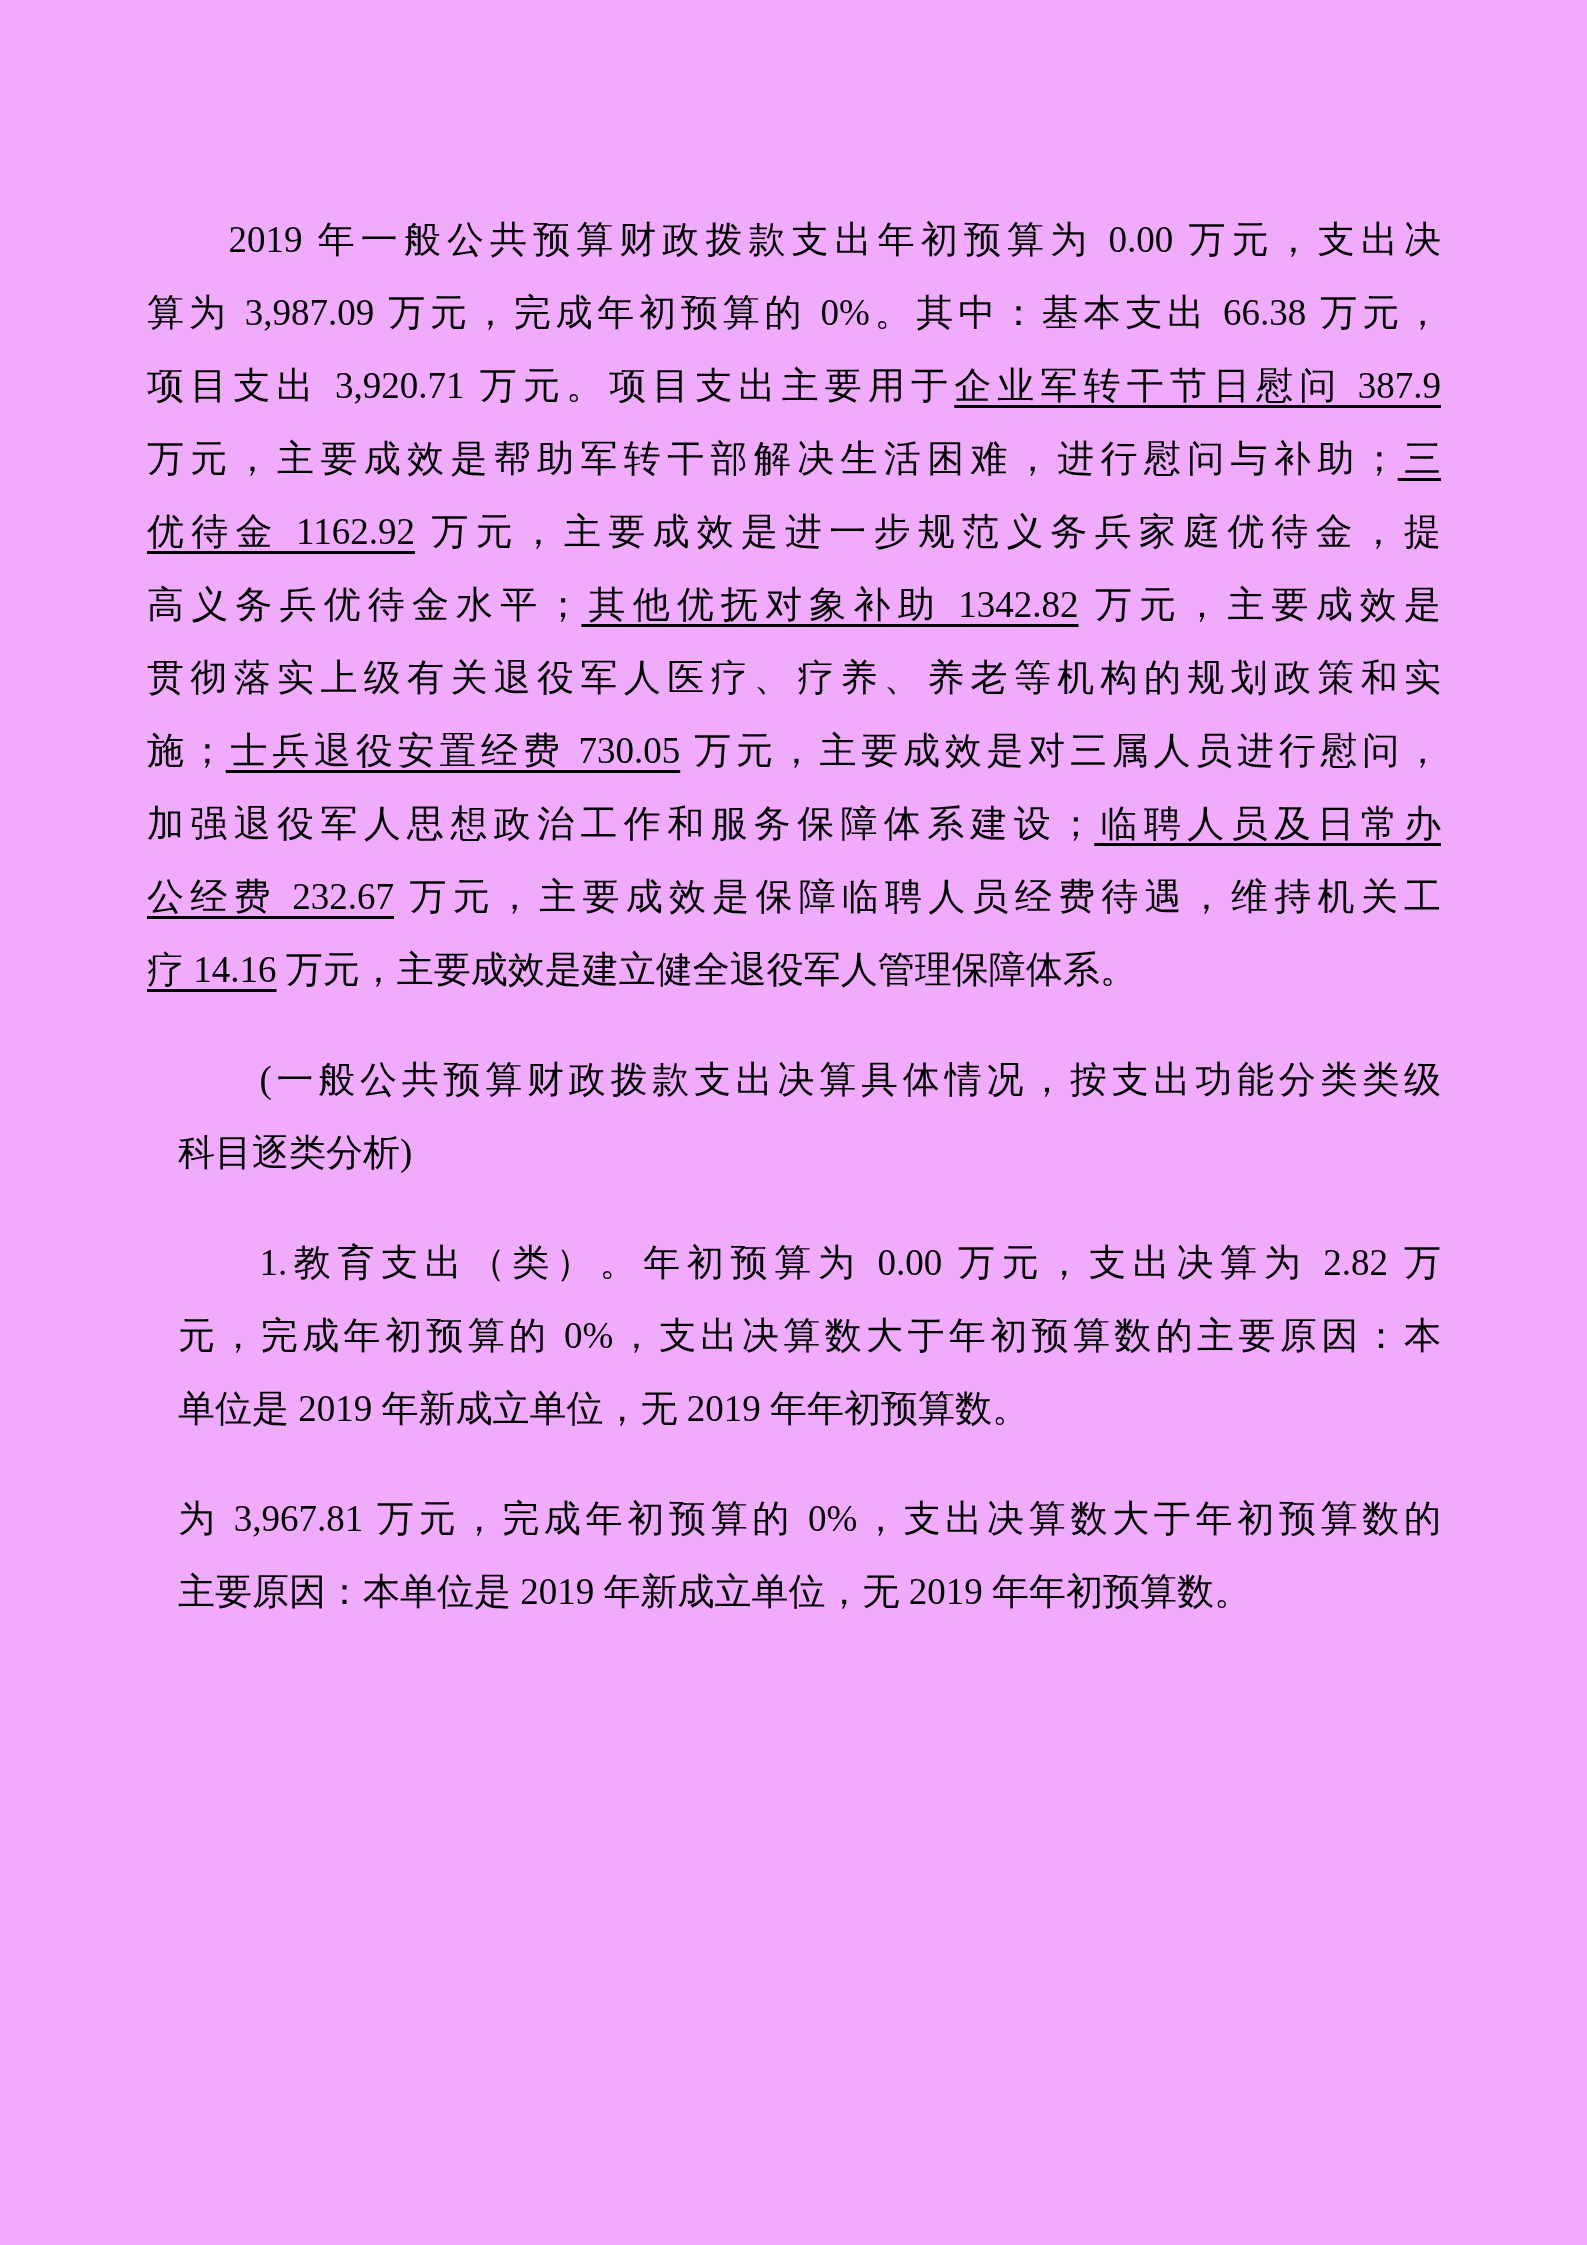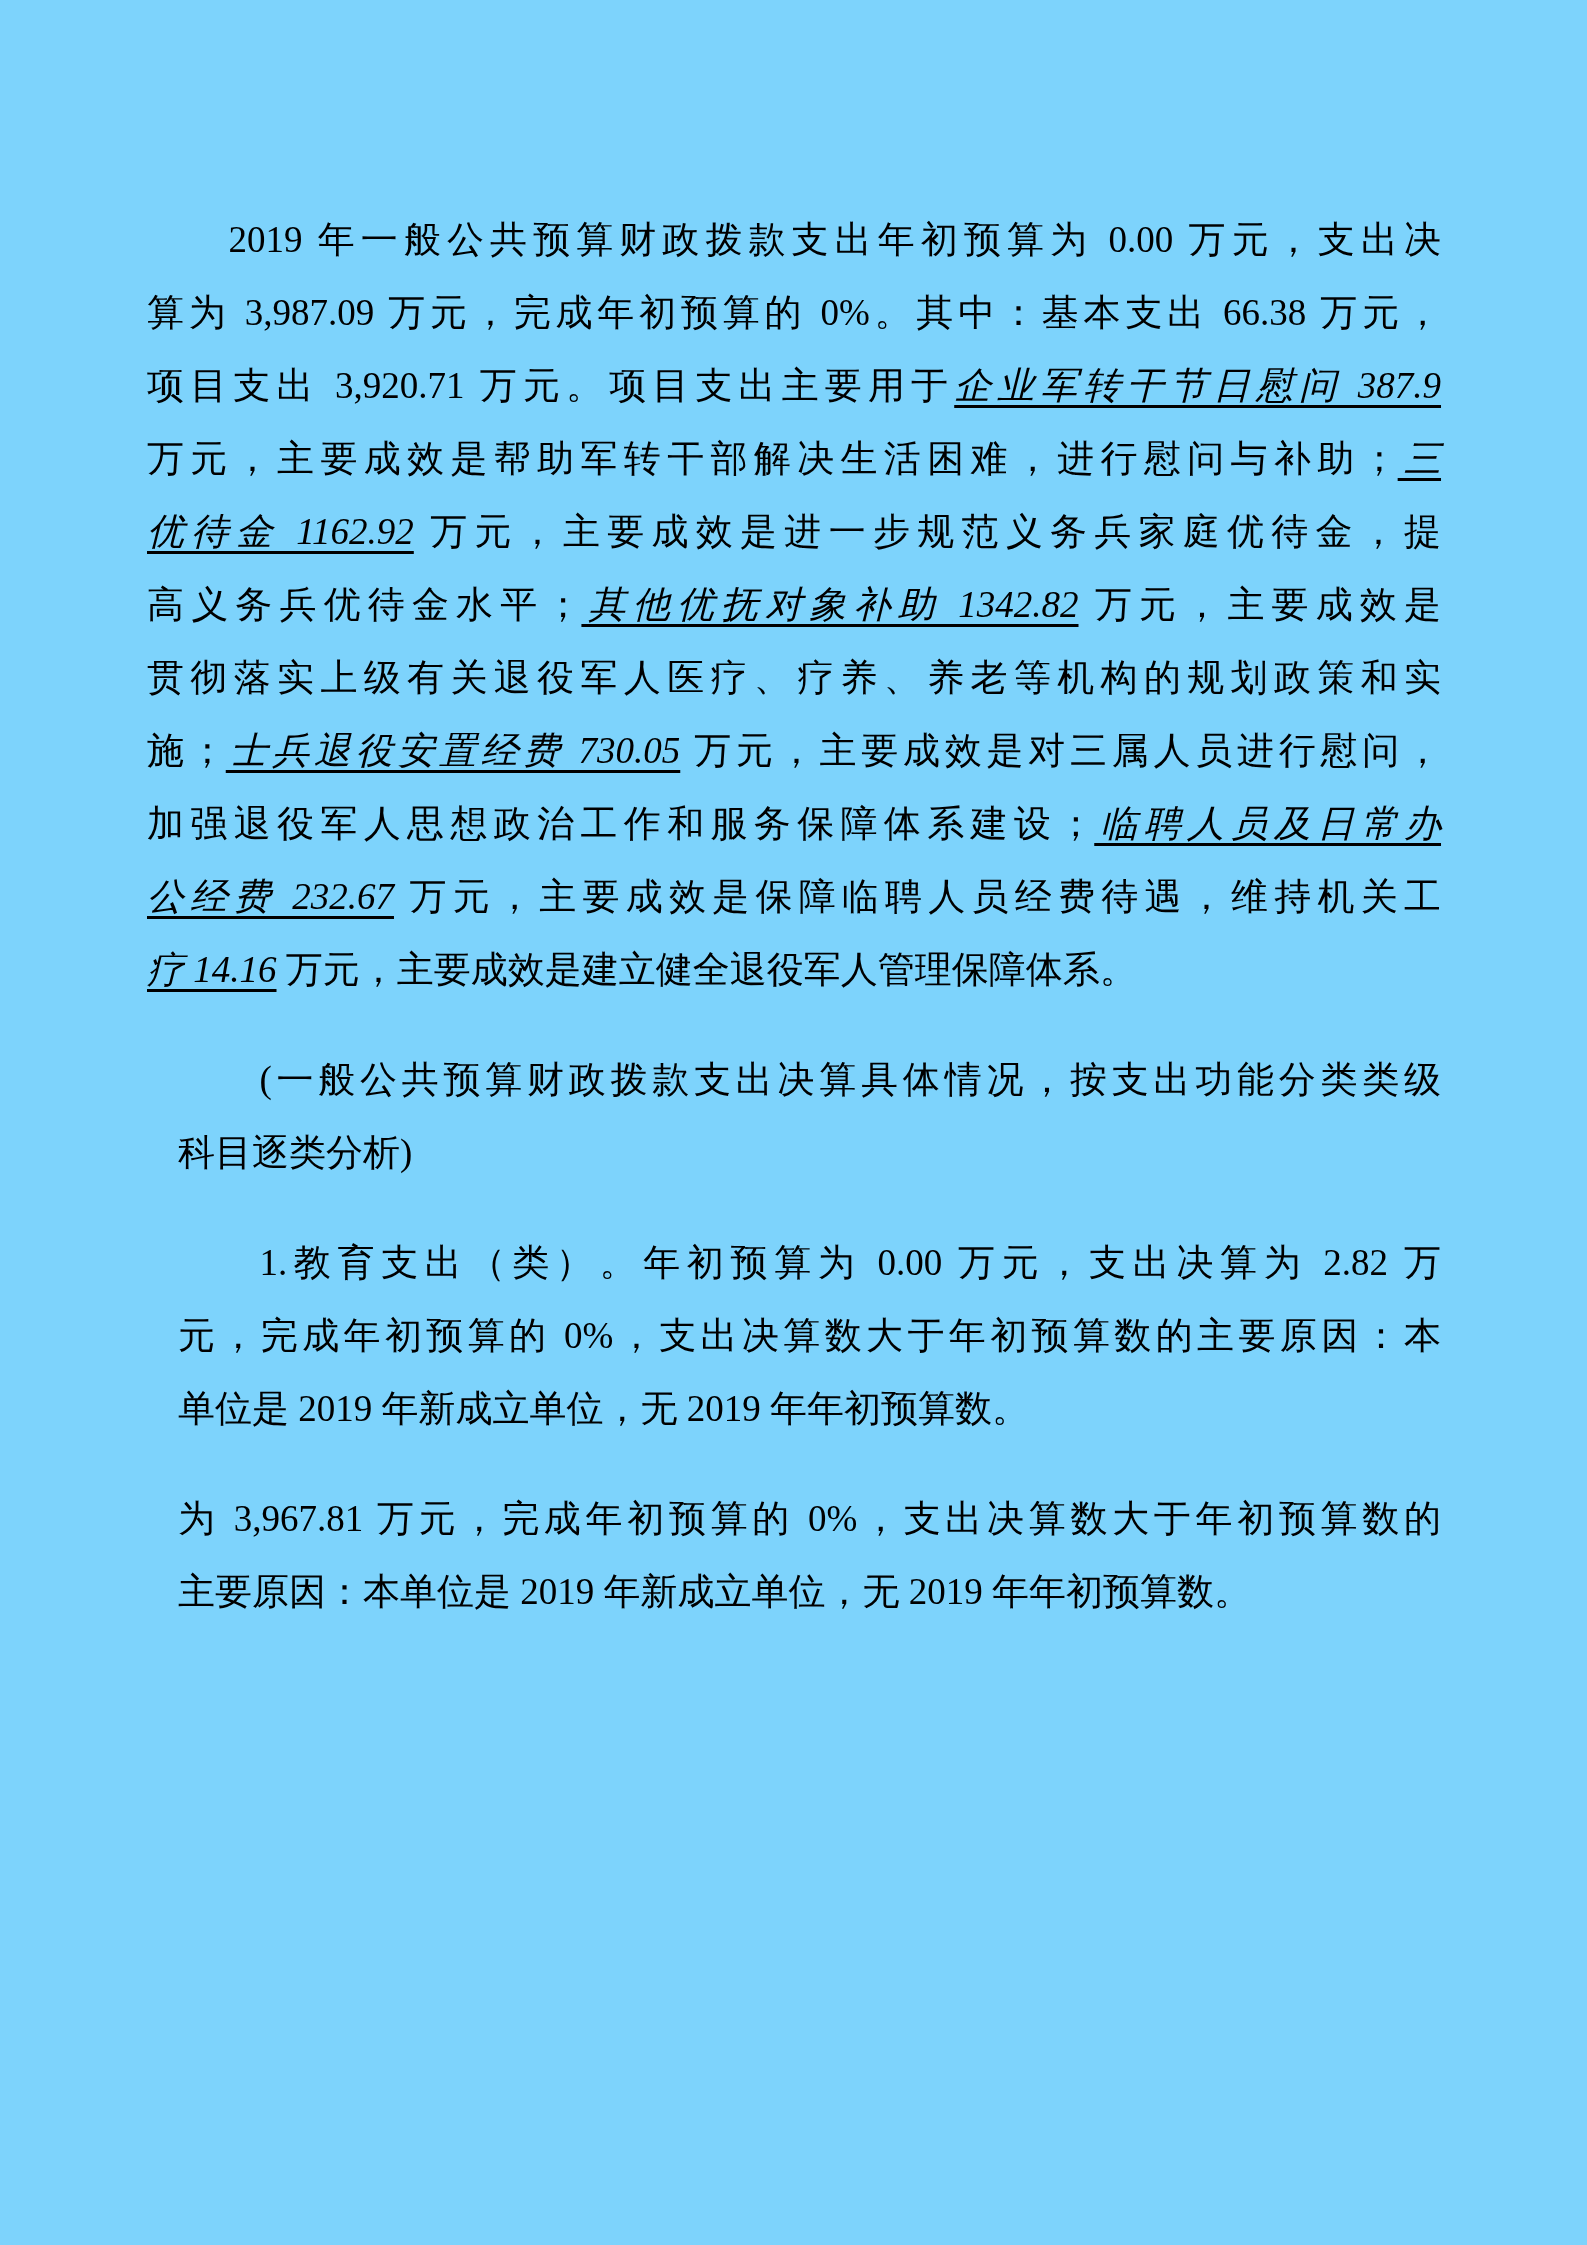--- a/index.html
+++ b/index.html
@@ -4,21 +4,21 @@
 <style>
   html, body {
     margin: 0;
     padding: 0;
     background: #ffffff;
   }
   .page {
     position: relative;
     width: 1587px;
     height: 2245px;
-    background: #7dd3fc;
+    background: #f0abfc;
     box-sizing: border-box;
     padding: 203px 146px 0 147px;
     font-family: "Liberation Serif", "DejaVu Serif", serif;
     font-size: 37px;
     color: #000000;
     overflow: hidden;
   }
   .para { margin: 0; }
   .para + .para { margin-top: 37px; margin-left: 31px; }
   .line {
@@ -26,21 +26,20 @@
     text-align: justify;
     white-space: normal;
   }
   .line.j { text-align-last: justify; }
   .line.first { text-indent: 2.2em; }
   .seg { }
   .u {
     text-decoration: underline;
     text-decoration-thickness: 2.5px;
     text-underline-offset: 7px;
-    font-style: italic;
   }
 </style>
 </head>
 <body>
 
 <div class="page">
   <div id="doc-body">
       <div class="para">
         <div class="line j first"><span class="seg">2019 年一般公共预算财政拨款支出年初预算为 0.00 万元，支出决</span></div>
         <div class="line j"><span class="seg">算为 3,987.09 万元，完成年初预算的 0%。其中：基本支出 66.38 万元，</span></div>

